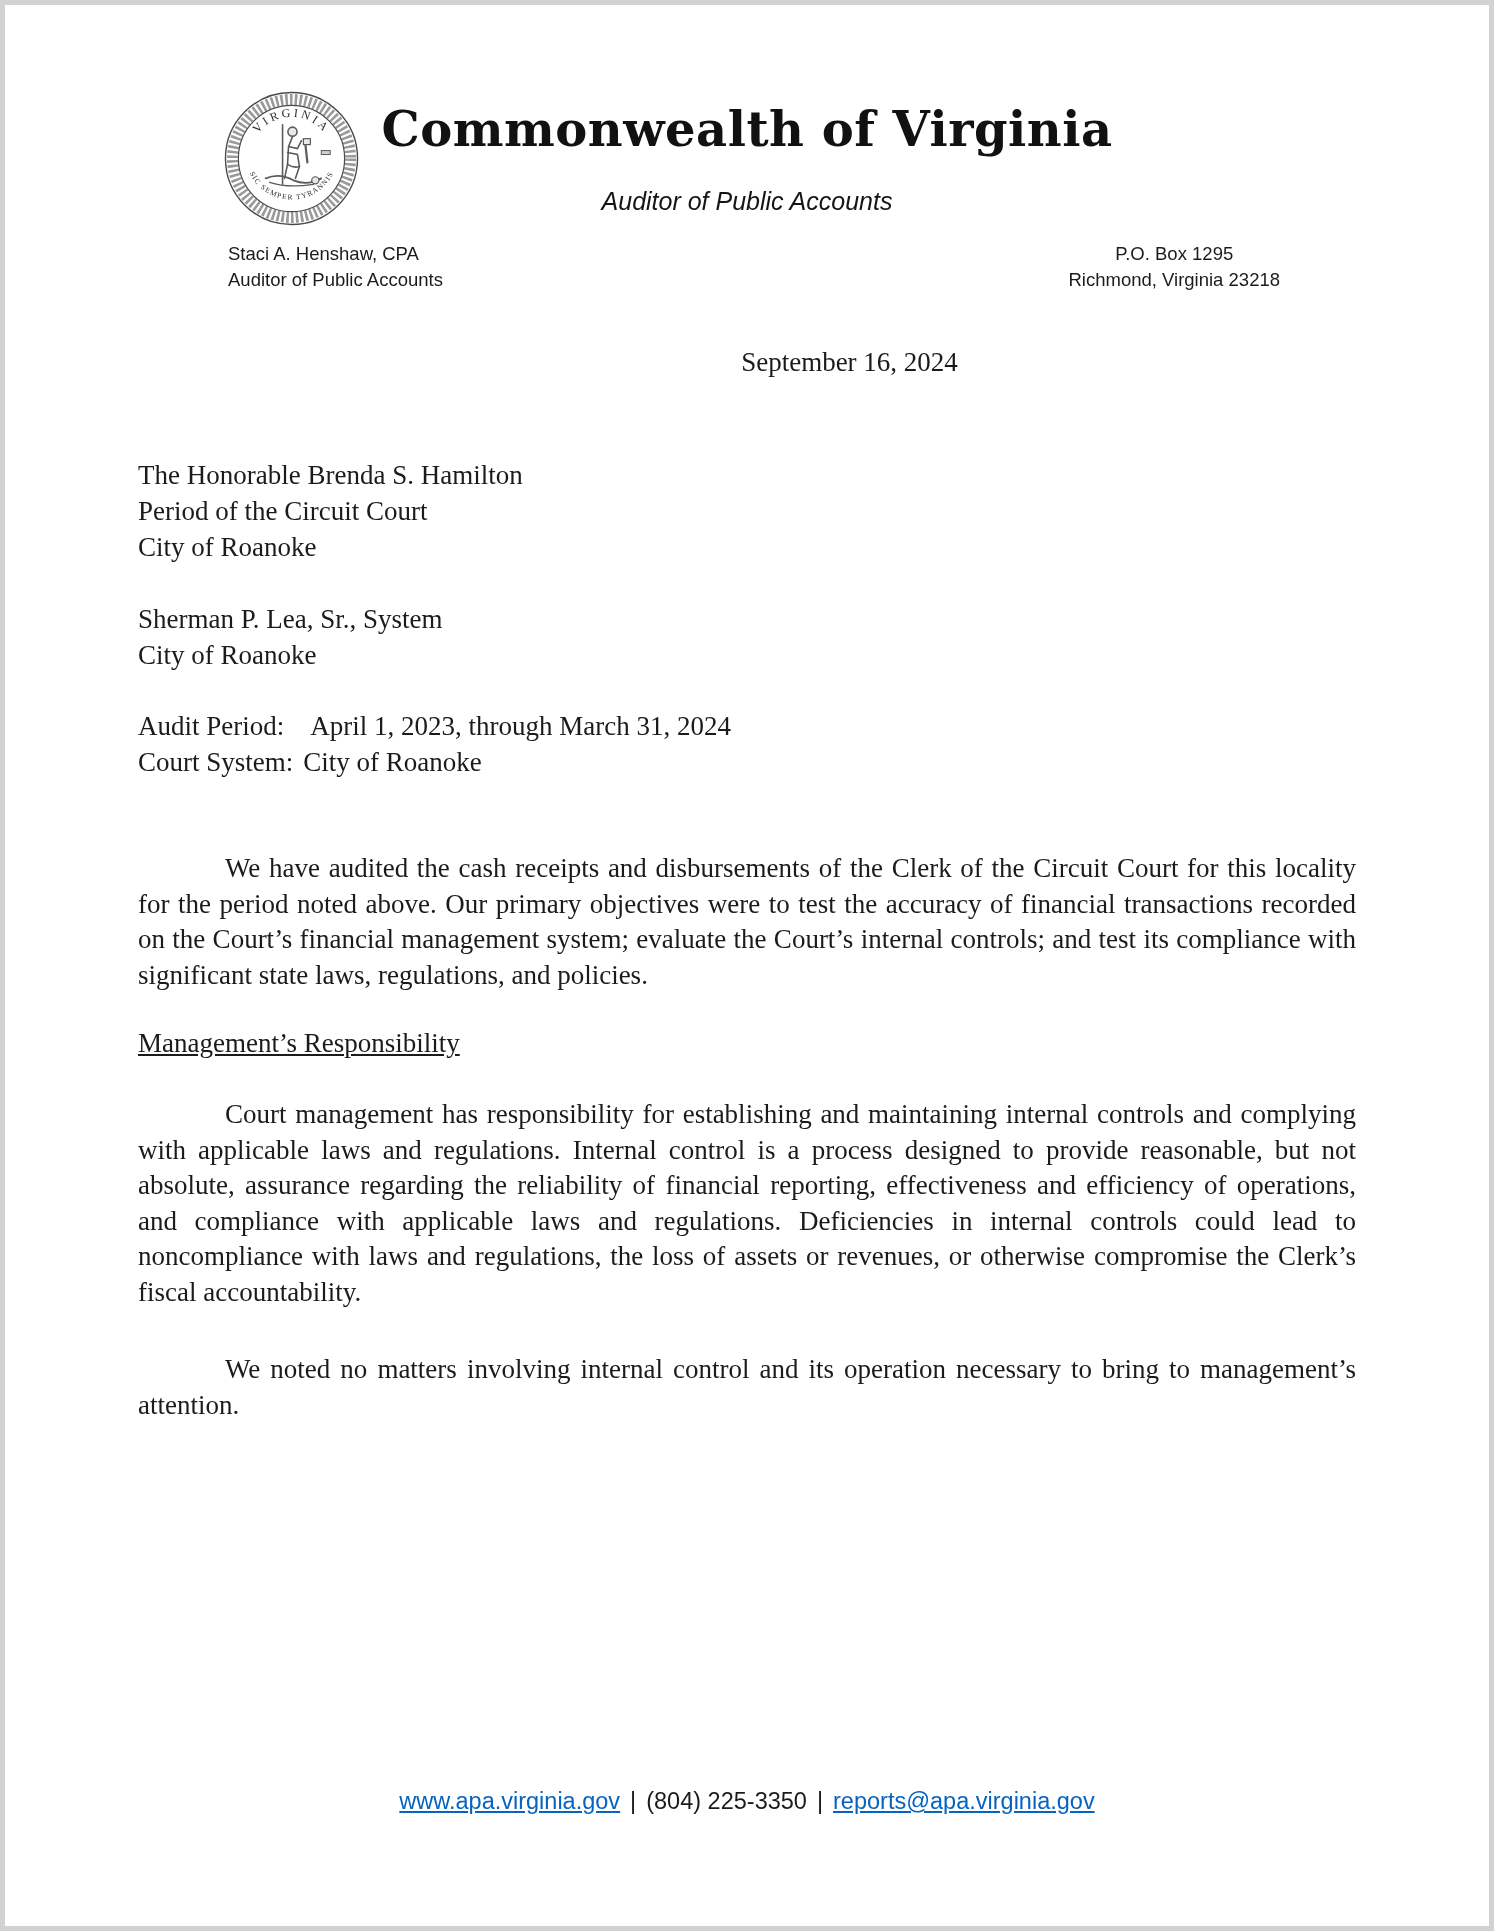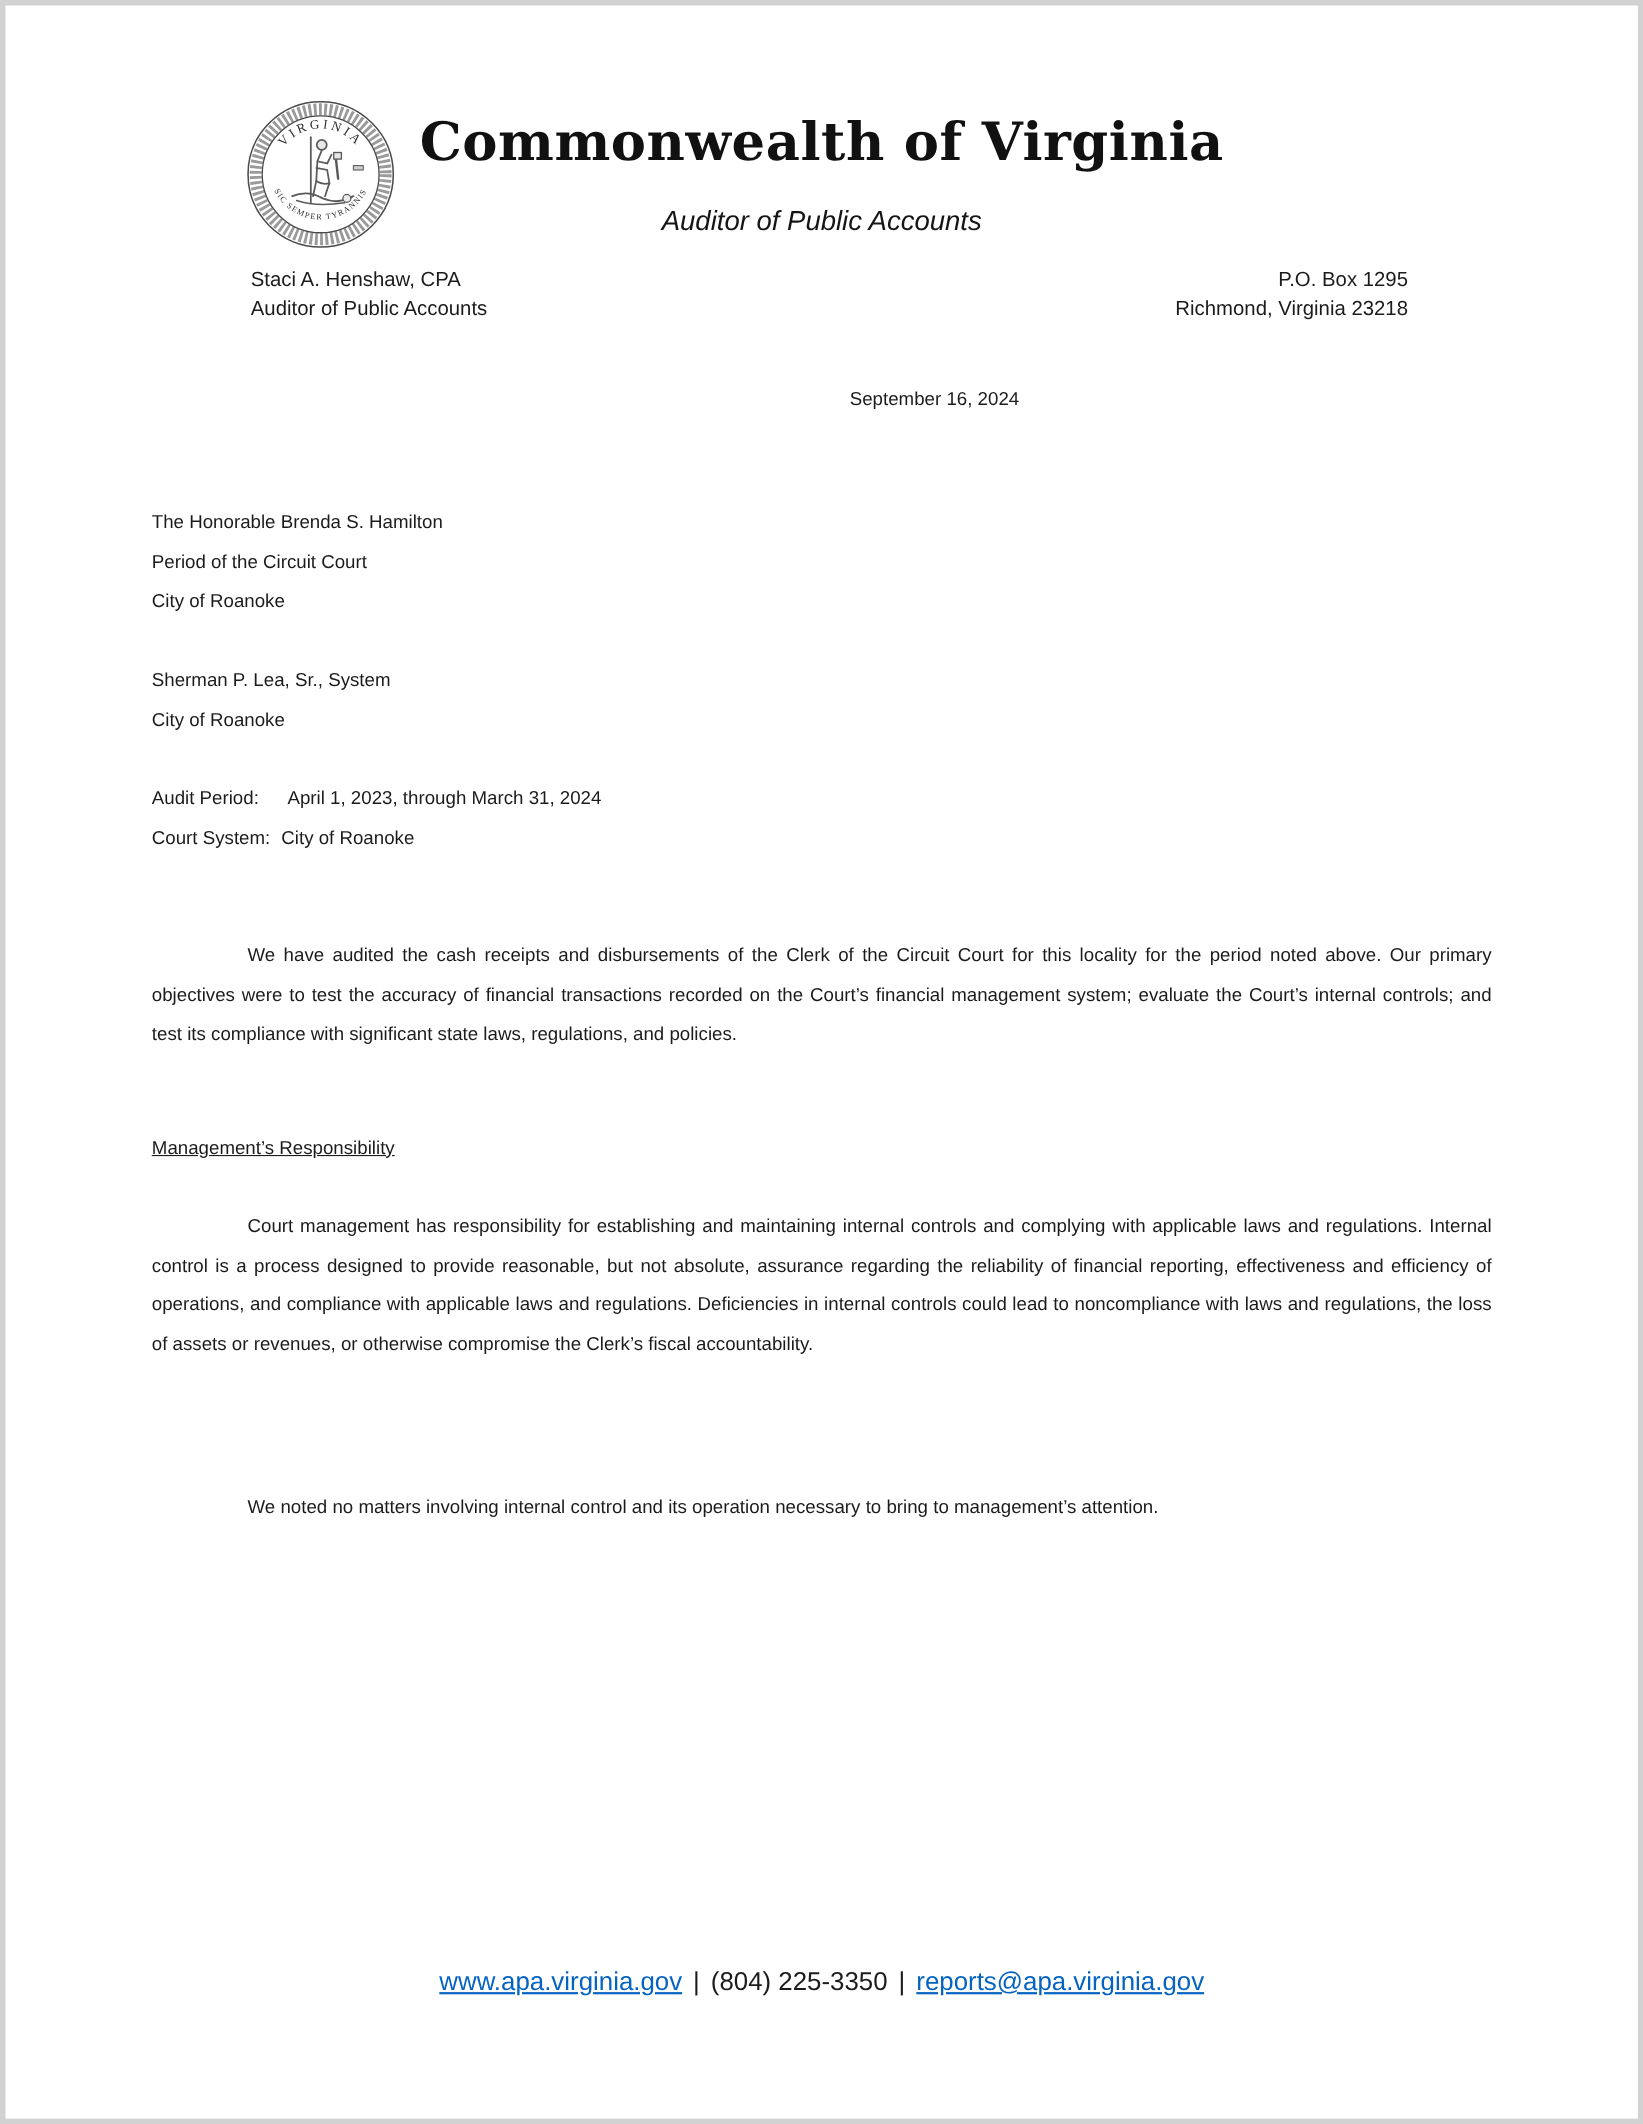--- a/index.html
+++ b/index.html
@@ -27,24 +27,24 @@
     color:#111;
   }
   .org-subtitle {
     position:absolute; left:0; right:0; top:182px;
     text-align:center;
     font-style:italic;
     font-size:25px;
     color:#151515;
   }
   .contact-left  { position:absolute; left:207px;  top:236px; font-size:18.5px; line-height:26px; text-align:left;margin-left:16px; }
-  .contact-right { position:absolute; right:209px; top:236px; font-size:18.5px; line-height:26px; text-align:right; }
+  .contact-right { position:absolute; right:209px; top:236px; font-size:18.5px; line-height:26px; text-align:center; }
 
   
-  .body-text { font-size:17px; line-height:35.5px; }
+  .body-text { font-size:27px; line-height:35.5px;font-family:Liberation Serif, serif; }
   .date-line { top:340px; text-align:center; padding-left:205px; }
   .block { line-height:36px; }
   .recipient-1 { top:452px; }
   .recipient-2 { top:596px; }
   .reference   { top:703px; }
   .ref-gap-lg  { display:inline-block; width:26px; }
   .ref-gap-sm  { display:inline-block; width:10px; }
   .para { text-align:justify; text-indent:87px; }
   .para-1 { top:846px; }
   .section-heading { top:1021px; text-decoration:underline; }

